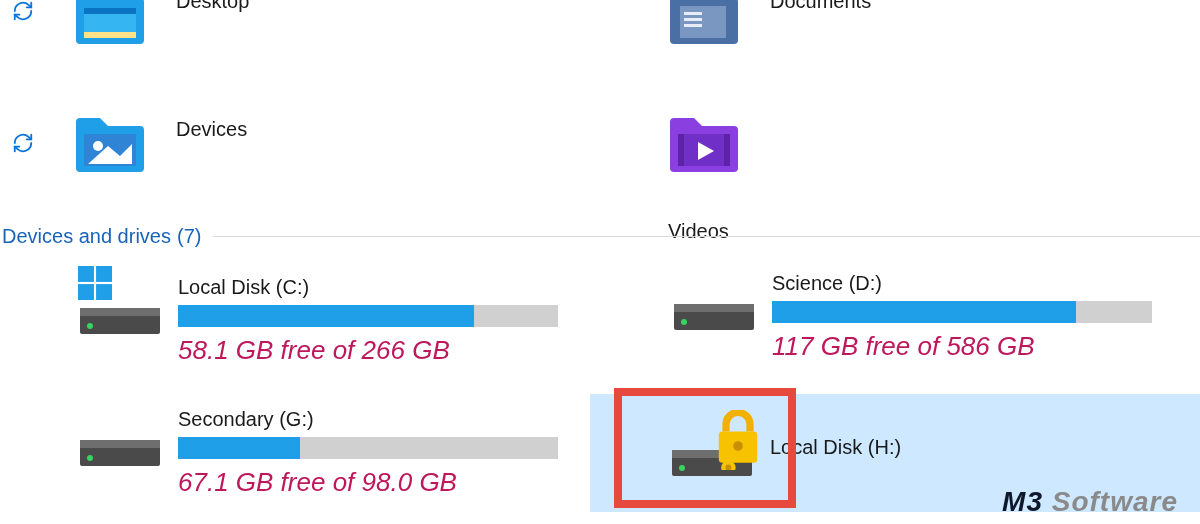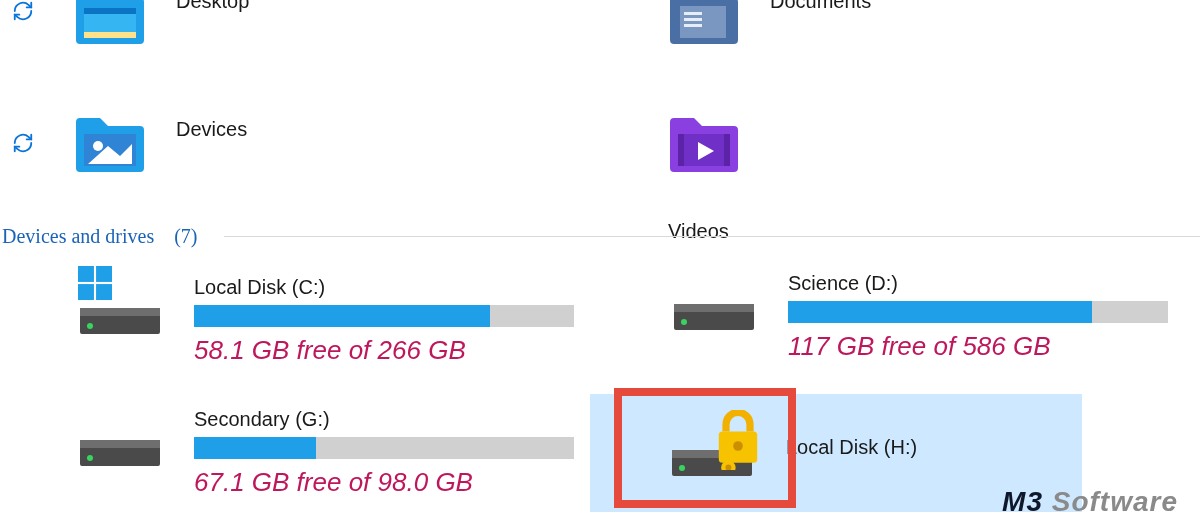--- a/index.html
+++ b/index.html
@@ -30,37 +30,36 @@
   }
   .folder-label { font-size: 20px; margin-top: 2px; }
   
   .section-header {
     position: absolute;
     left: 2px;
     top: 225px;
     right: 0;
     display: flex;
     align-items: center;
-    gap: 20px;
+    gap: 6px;
     color: #1a63b8;
     font-size: 20px;
-    font-family: Liberation Serif, serif;
   }
   .section-header .rule {
     flex: 1 1 auto;
     height: 1px;
     background: #d9d9d9;
     margin-left: 6px;
   }
   
   .drive {
     position: absolute;
     display: flex;
     align-items: flex-start;
-    gap: 32px;
+    gap: 16px;
     width: 560px;
     padding: 4px 4px 10px 4px;
   }
   .drive .info { flex: 1 1 auto; }
   .drive-name { font-size: 20px; margin-bottom: 6px; }
   .progress {
     height: 22px;
     width: 380px;
     background: #d0d0d0;
     position: relative;
@@ -221,21 +220,21 @@
   </div>
   <div class="info">
     <div class="drive-name">Secondary (G:)</div>
     <div class="progress">
       <div class="bar" style="width:32%;"></div>
     </div>
     <div class="drive-free">67.1 GB free of 98.0 GB</div>
   </div>
 </div>
 
-<div class="drive selected" style="left:590px; top:394px; width:492px; height:118px; align-items:center; padding-left:80px;">
+<div class="drive selected" style="left:590px; top:394px; width:610px; height:118px; align-items:center; padding-left:80px;">
   <div class="drive-icon" style="position:relative;">
     <svg width="84" height="64" viewBox="0 0 84 64">
       <rect x="2" y="32" width="80" height="26" rx="2" fill="#4a4a4a"></rect>
       <rect x="2" y="32" width="80" height="8" fill="#6e6e6e"></rect>
       <circle cx="12" cy="50" r="3" fill="#38d460"></circle>
     </svg>
     <span class="lock-overlay">
       <svg width="48" height="60" viewBox="0 0 40 50">
         <path d="M10 18 v-6 a10 10 0 0 1 20 0 v6" fill="none" stroke="#f2b100" stroke-width="6"></path>
         <rect x="4" y="18" width="32" height="26" rx="3" fill="#f7c200"></rect>

